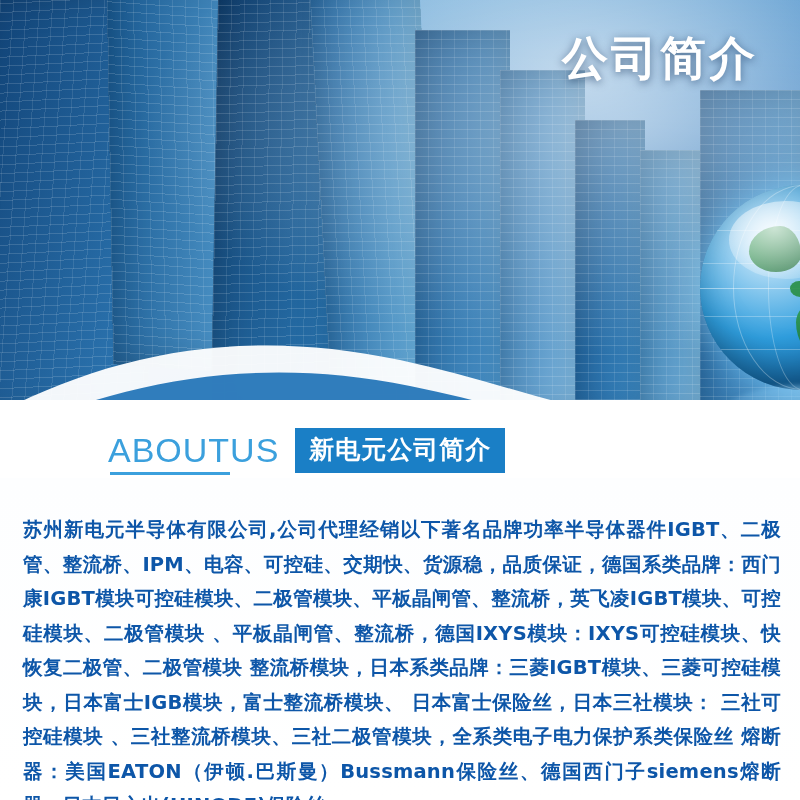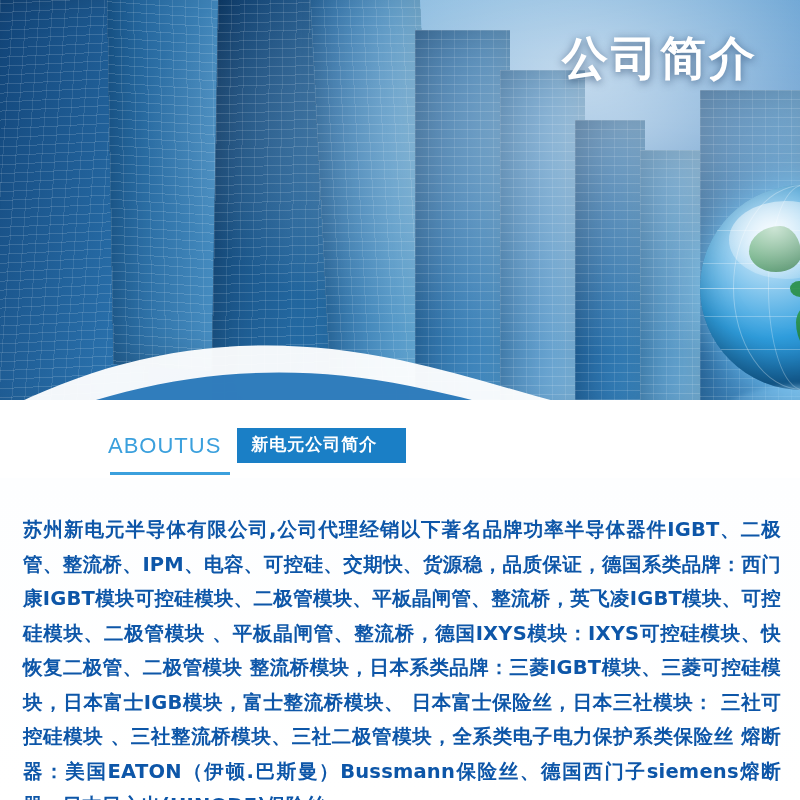--- a/index.html
+++ b/index.html
@@ -199,32 +199,32 @@
   .about-bar {
     position: absolute;
     left: 108px;
     top: 28px;
     display: flex;
     align-items: center;
     gap: 16px;
   }
   .about-en {
     font-family: "Liberation Sans", sans-serif;
-    font-size: 22px;
+    font-size: 34px;
     letter-spacing: 1px;
     color: #3ba0dd;
     font-weight: 500;
   }
   .about-cn {
     font-family: Liberation Serif, serif;
-    font-size: 17px;
+    font-size: 25px;
     font-weight: bold;
     color: #ffffff;
     background: #1a7fc6;
-    padding: 5px 29px 7px 14px;
+    padding: 5px 14px 7px 14px;
     letter-spacing: 1px;
   }
   .about-underline {
     position: absolute;
     left: 110px;
     top: 72px;
     width: 120px;
     height: 3px;
     background: #3ba0dd;
   }

